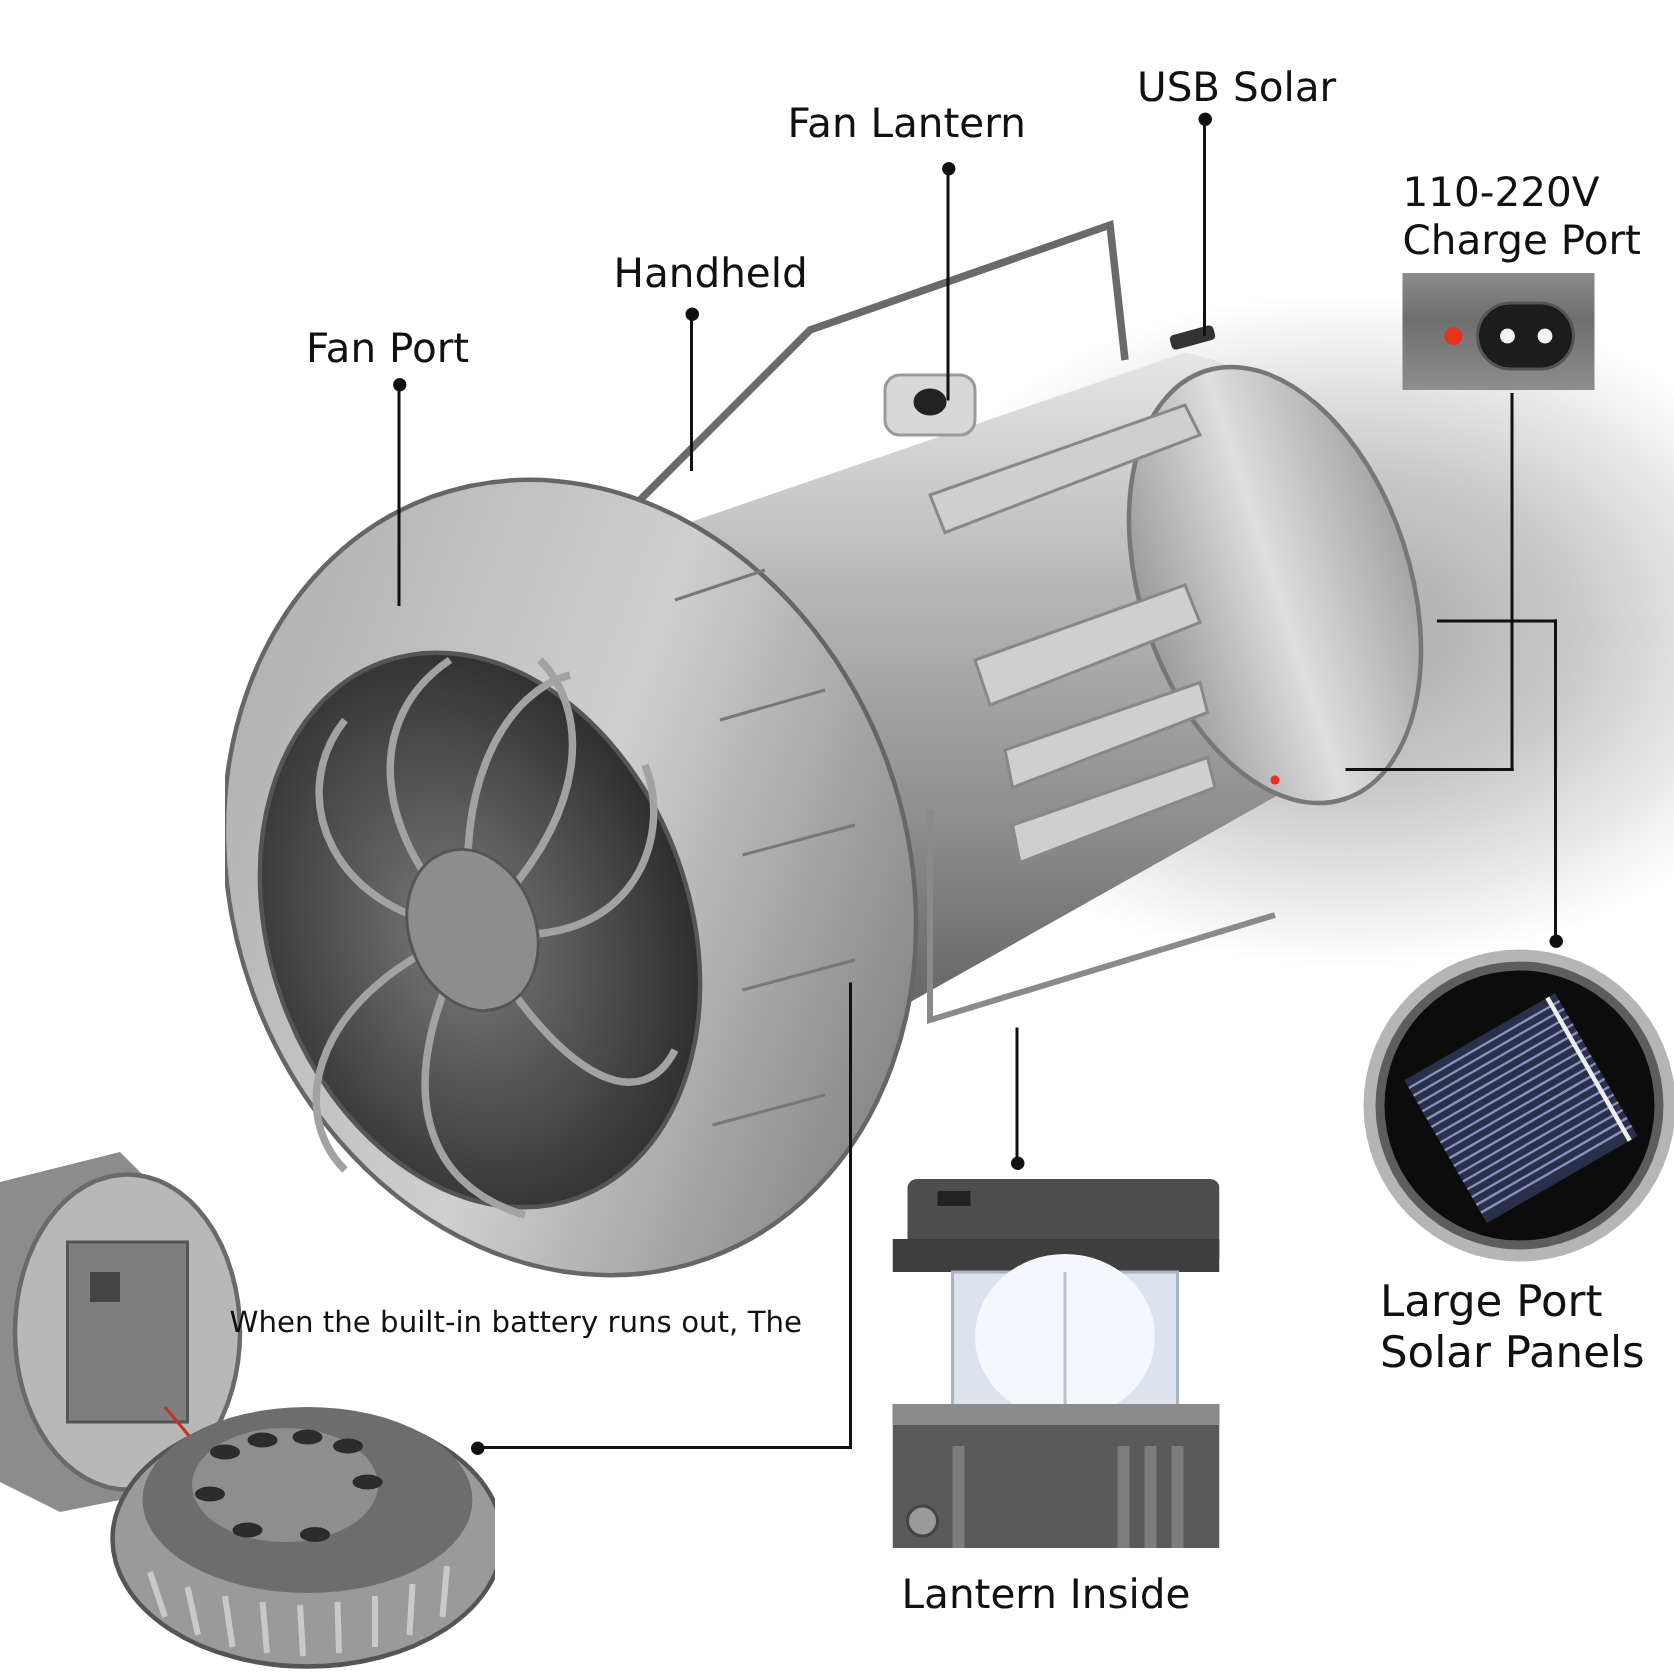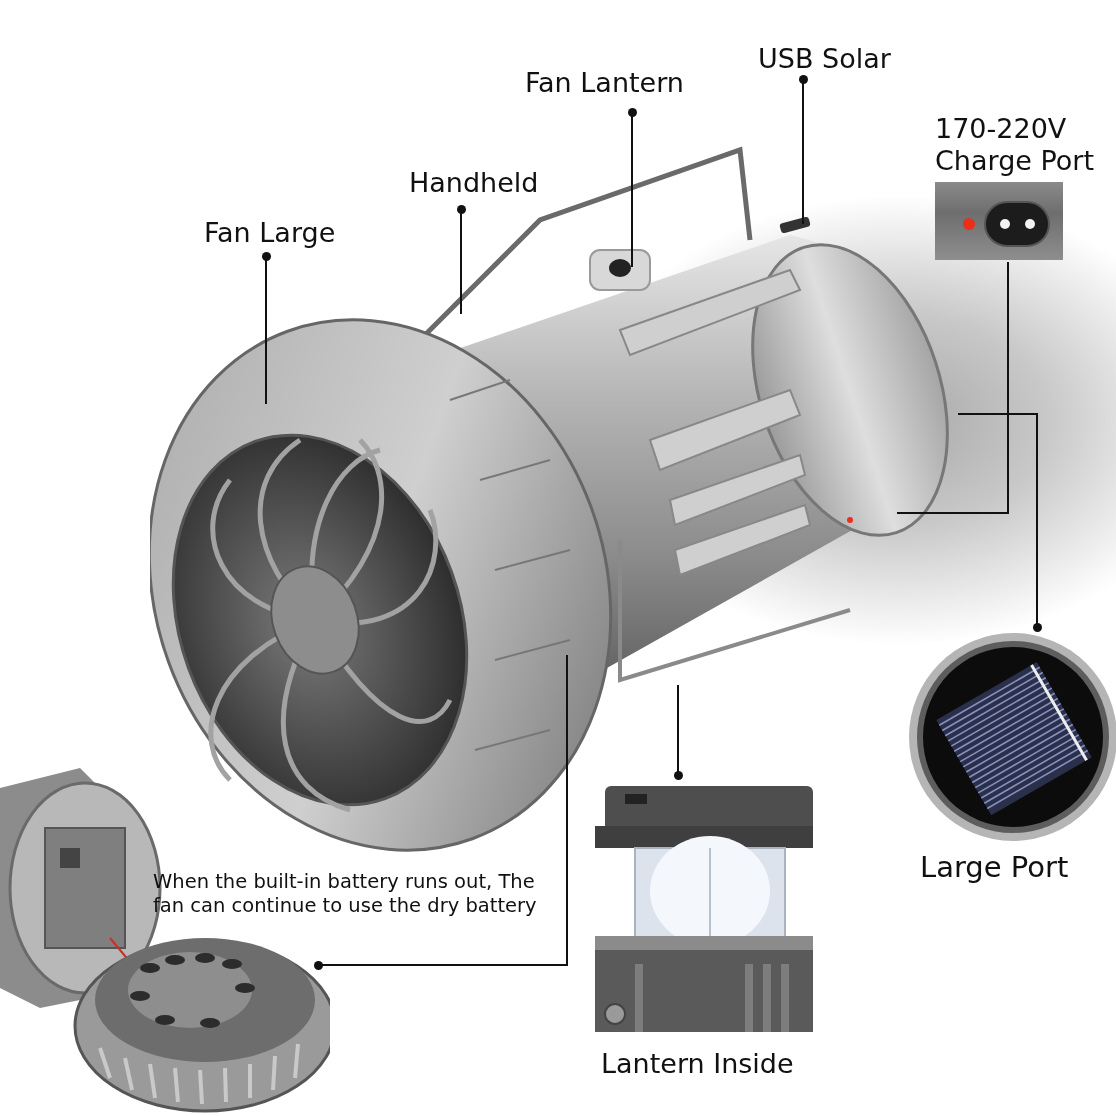--- a/index.html
+++ b/index.html
@@ -207,28 +207,28 @@
           <line x1="225" y1="300" x2="226" y2="334"></line>
         <line x1="250" y1="296" x2="250" y2="330"></line>
           <line x1="275" y1="288" x2="273" y2="322"></line>
         <line x1="298" y1="276" x2="295" y2="310"></line>
       </g>
     </svg>
   </div>
 
   <div class="label med" style="left:525px; top:68px;">Fan Lantern</div>
   <div class="label med" style="left:758px; top:44px;">USB Solar</div>
-  <div class="label med" style="left:935px; top:114px;">170-220V</div>
+  <div class="label med" style="left:935px; top:114px;">110-220V</div>
   <div class="label med" style="left:935px; top:146px;">Charge Port</div>
   <div class="label med" style="left:409px; top:168px;">Handheld</div>
-  <div class="label med" style="left:204px; top:218px;">Fan Large</div>
+  <div class="label med" style="left:204px; top:218px;">Fan Port</div>
   <div class="label big" style="left:920px; top:852px;">Large Port</div>
+  <div class="label big" style="left:920px; top:886px;">Solar Panels</div>
   <div class="label small" style="left:153px; top:870px;">When the built-in battery runs out, The</div>
   <div class="label med" style="left:601px; top:1049px;">Lantern Inside</div>
-  <div class="label small" style="left:153px; top:894px;">fan can continue to use the dry battery</div>
 
   <div class="dot" style="left:632px; top:112px;"></div>
   <div class="line" style="left:631px; top:112px; width:2px; height:155px;"></div>
 
   <div class="dot" style="left:803px; top:79px;"></div>
   <div class="line" style="left:802px; top:79px; width:2px; height:145px;"></div>
 
   <div class="dot" style="left:461px; top:209px;"></div>
   <div class="line" style="left:460px; top:209px; width:2px; height:105px;"></div>
 

